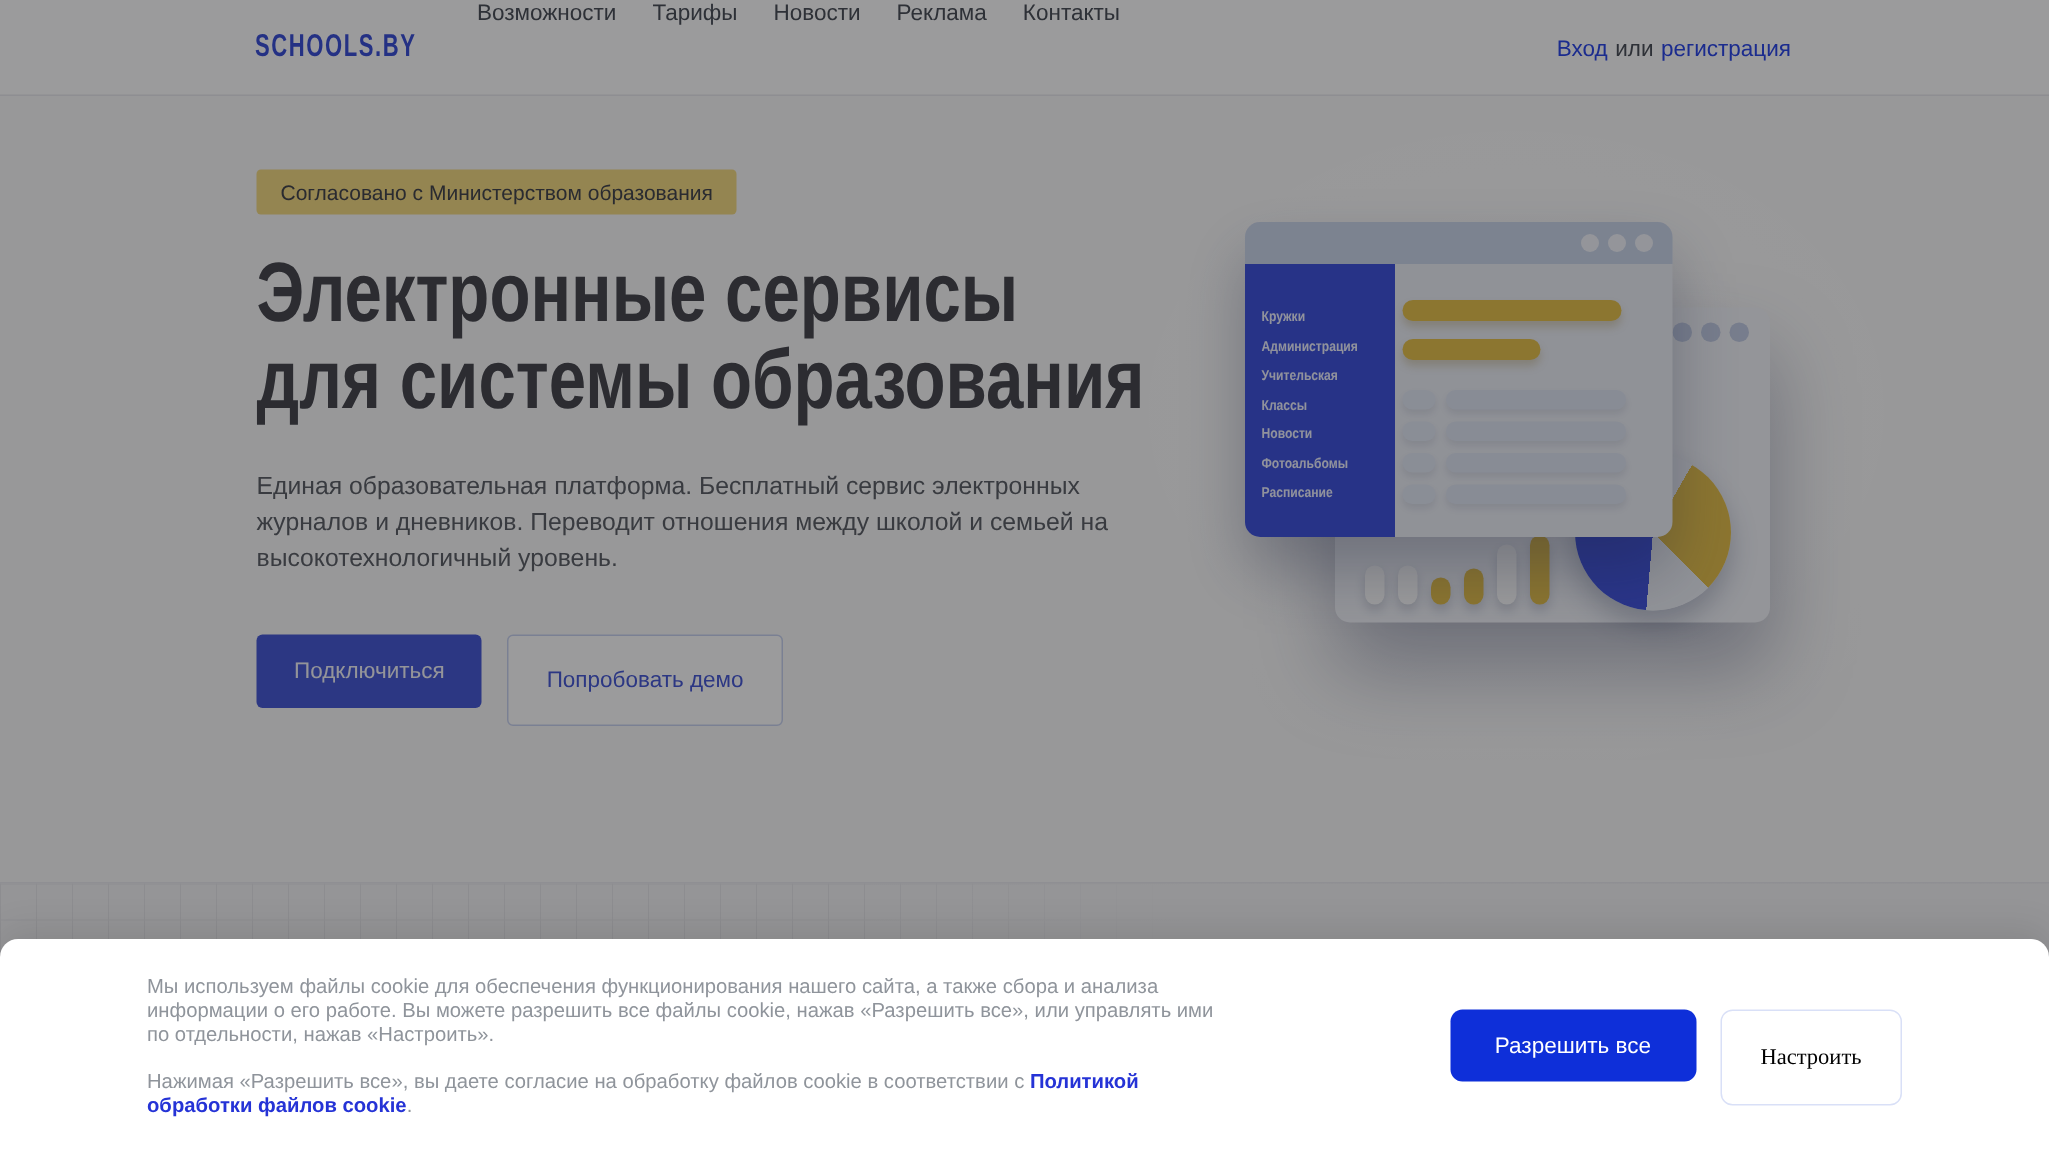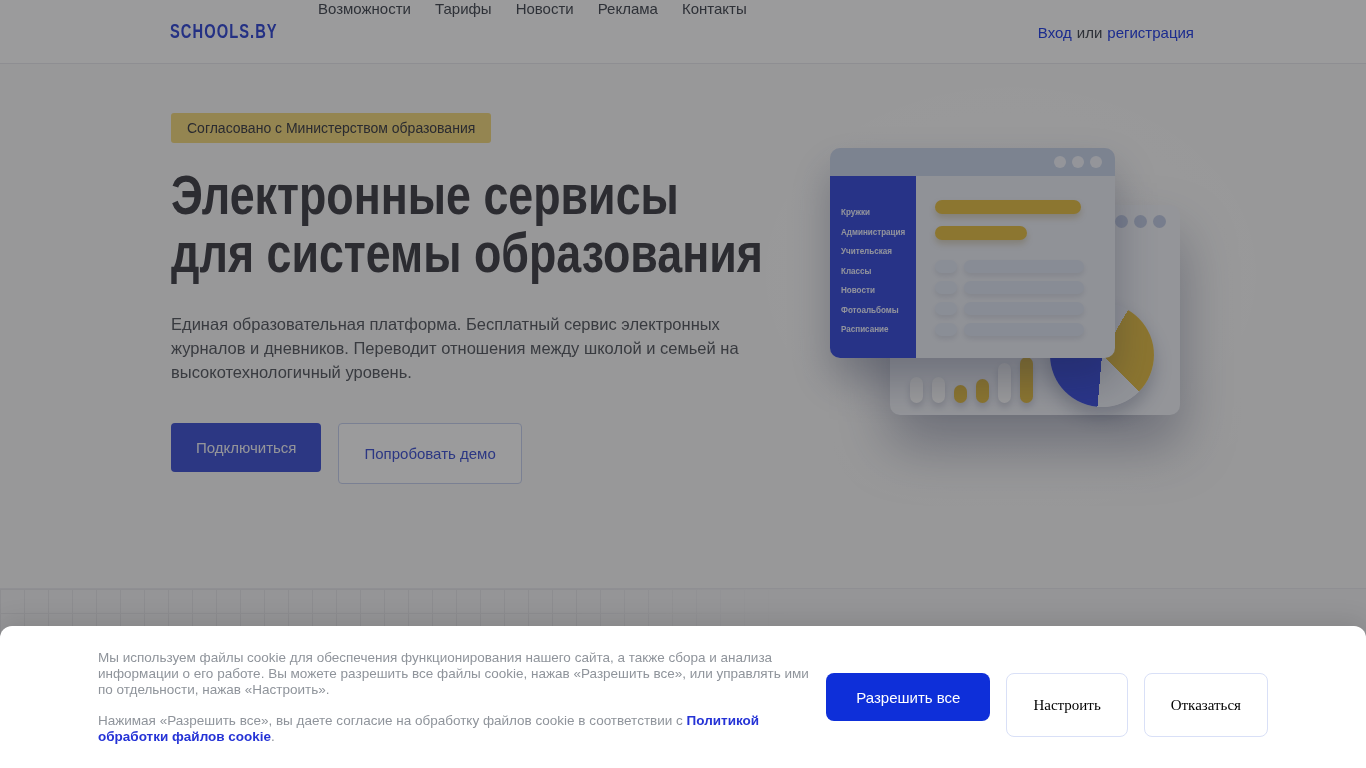--- a/index.html
+++ b/index.html
@@ -71,21 +71,21 @@
   .bars .y { background:#e6c14b; }
   .win-front {
     position:absolute; left:0; top:0; width:285px; height:210px;
     background:#edf0f7; border-radius:10px;
     box-shadow:0 22px 42px rgba(40,50,90,0.30);
   }
   .topbar { position:absolute; top:0; left:0; width:100%; height:28px; background:#ccd7ec; border-radius:10px 10px 0 0; }
   .topbar .dots { top:8px; right:13px; }
   .topbar .dots i { width:12px; height:12px; background:#f3f6fc; }
   .side-menu {
-    position:absolute; left:0; top:28px; width:86px; height:182px;
+    position:absolute; left:0; top:28px; width:100px; height:182px;
     background:#3f53dd; border-radius:0 0 0 10px; padding:26px 0 0 11px;
   }
   .side-menu div {
     font-size:9.5px; font-weight:700; color:#eef1ff; line-height:19.5px;
     transform:scaleX(0.85); transform-origin:0 50%; white-space:nowrap;
   }
   .ybar { position:absolute; height:14px; border-radius:7px; background:#e6c14b; box-shadow:0 4px 6px rgba(150,120,30,0.25); }
   .row-pill { position:absolute; width:22px; height:13px; border-radius:7px; background:#e3e9f6; box-shadow:0 3px 5px rgba(40,50,90,0.10); }
   .row-bar { position:absolute; height:13px; width:120px; border-radius:7px; background:#dfe6f4; box-shadow:0 3px 5px rgba(40,50,90,0.10); }
   
@@ -206,17 +206,16 @@
   <div class="dim-overlay"></div>
 
   <div class="cookie-banner">
     <div class="cookie-text">
       <p>Мы используем файлы cookie для обеспечения функционирования нашего сайта, а также сбора и анализа информации о его работе. Вы можете разрешить все файлы cookie, нажав «Разрешить все», или управлять ими по отдельности, нажав «Настроить».</p>
       <p><span>Нажимая «Разрешить все», вы даете согласие на обработку файлов cookie в соответствии с </span><a class="cookie-link">Политикой обработки файлов cookie</a><span>.</span></p>
     </div>
     <div class="cookie-buttons">
       <button class="cb-allow">Разрешить все</button>
       <button class="cb-outline">Настроить</button>
-      <button class="cb-outline">Отказаться</button>
     </div>
   </div>
 
 </div>
 
 </body></html>

